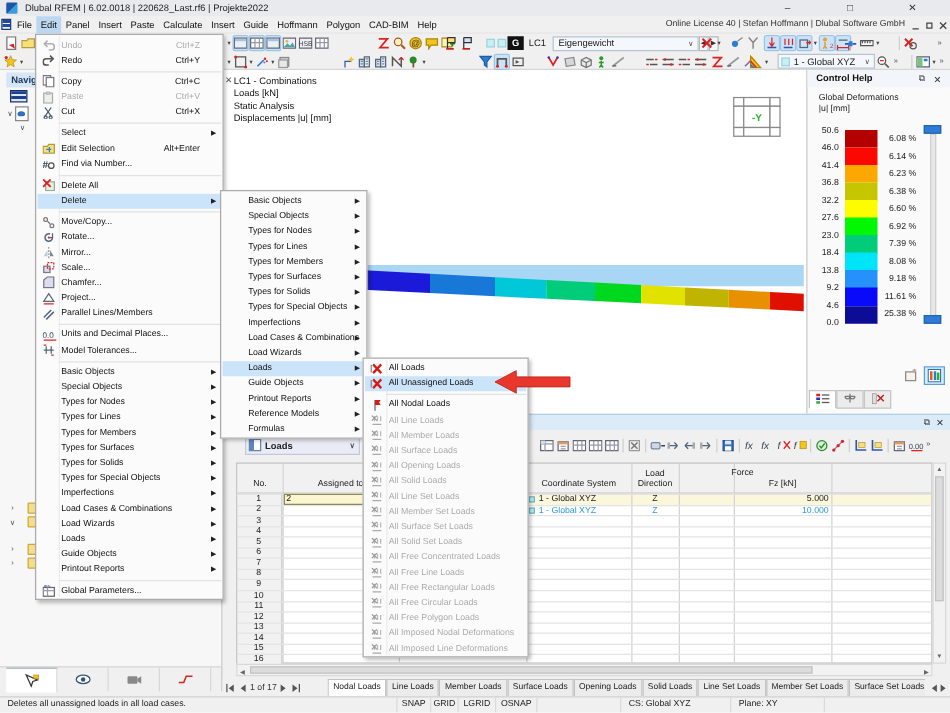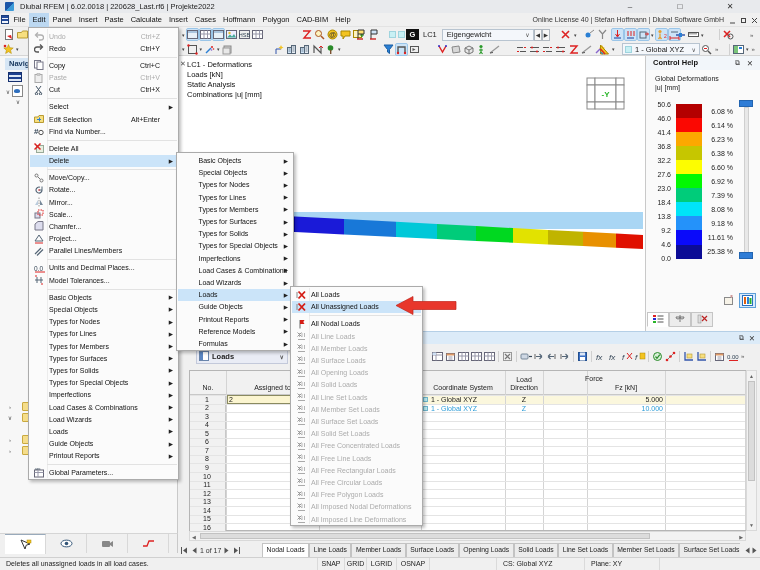--- a/index.html
+++ b/index.html
@@ -134,21 +134,21 @@
 
   <div id="menubar" class="abs">
     <div id="menubar-icon"></div>
   <div class="menu-item">File</div>
       <div class="menu-item active">Edit</div>
       <div class="menu-item">Panel</div>
       <div class="menu-item">Insert</div>
       <div class="menu-item">Paste</div>
       <div class="menu-item">Calculate</div>
       <div class="menu-item">Insert</div>
-      <div class="menu-item">Cases</div>
+      <div class="menu-item">Guide</div>
       <div class="menu-item">Hoffmann</div>
       <div class="menu-item">Polygon</div>
       <div class="menu-item">CAD-BIM</div>
       <div class="menu-item">Help</div>
     </div>
   <div id="license">Online License 40 | Stefan Hoffmann | Dlubal Software GmbH</div>
   <div class="mdi-btns">
     <svg width="7" height="7">
         <path d="M1 6 h5" stroke="#444"></path>
       </svg>
@@ -256,21 +256,21 @@
             <path d="M2 10 V1 M2 5 h6 v-4 h-6" fill="#cfe4f7" stroke="#333"></path>
             <path d="M1 10 h6" stroke="#c22" stroke-width="1.4"></path>
           </svg>
         </div>
       </div>
       <div style="position: absolute; left: 388px; top: 1px; height: 13px; display: flex; align-items: center;">
         <span class="sq-cyan"></span>
         <span class="sq-cyan"></span>
         <div class="g-btn">G</div>
         <span style="font-size: 7.5px; margin: 0px 5px 0px 4px;">LC1</span>
-        <div class="combo" style="width: 92px;">
+        <div class="combo" style="width: 117px;">
           <span style="margin-left:4px;">Eigengewicht</span>
           <span class="chev">∨</span>
         </div>
         <div class="nav-btn">◀</div>
         <div class="nav-btn">▶</div>
       </div>
       <div style="position: absolute; left: 560px; top: 1px; height: 13px; display: flex; align-items: center;">
         <div class="icon">
           <svg width="11" height="11">
             <path d="M1 2 L8 9 M8 2 L1 9" stroke="#d22" stroke-width="1.6"></path>
@@ -620,21 +620,21 @@
       </div>
       <div class="nav-tab">
         <svg width="13" height="11">
           <path d="M1 8 h4 l2 -5 h5" stroke="#d22" stroke-width="1.3" fill="none"></path>
         </svg>
       </div>
     </div>
 
   <div id="viewport" class="abs">
     <div id="vp-close">✕</div>
-    <div id="vp-info"><span>LC1 - Deformations</span><br><span>Loads [kN]</span><br><span>Static Analysis</span><br><span>Combinations |u| [mm]</span></div>
+    <div id="vp-info"><span>LC1 - Combinations</span><br><span>Loads [kN]</span><br><span>Static Analysis</span><br><span>Displacements |u| [mm]</span></div>
     <svg id="beam-svg" width="467" height="275">
         <rect x="12" y="156" width="453" height="17" fill="#a9d6f4"></rect>
         <polygon points="12,154.8 117,160.4092715231788 117,176.09933774834437 12,171" fill="#0000a8"></polygon>
         <polygon points="117,160.4092715231788 166,163.02693156732892 166,178.47902869757175 117,176.09933774834437" fill="#1a1ad8"></polygon>
         <polygon points="166,163.02693156732892 218,165.8048565121413 218,181.00441501103754 166,178.47902869757175" fill="#1878d8"></polygon>
         <polygon points="218,165.8048565121413 259,167.9951434878587 259,182.99558498896246 218,181.00441501103754" fill="#00c8d8"></polygon>
         <polygon points="259,167.9951434878587 298,170.078587196468 298,184.8896247240618 259,182.99558498896246" fill="#00cc7a"></polygon>
         <polygon points="298,170.078587196468 335,172.05518763796908 335,186.68653421633553 298,184.8896247240618" fill="#00d820"></polygon>
         <polygon points="335,172.05518763796908 370,173.92494481236204 370,188.38631346578367 335,186.68653421633553" fill="#e2e200"></polygon>
         <polygon points="370,173.92494481236204 405,175.79470198675497 405,190.08609271523179 370,188.38631346578367" fill="#c0b400"></polygon>

